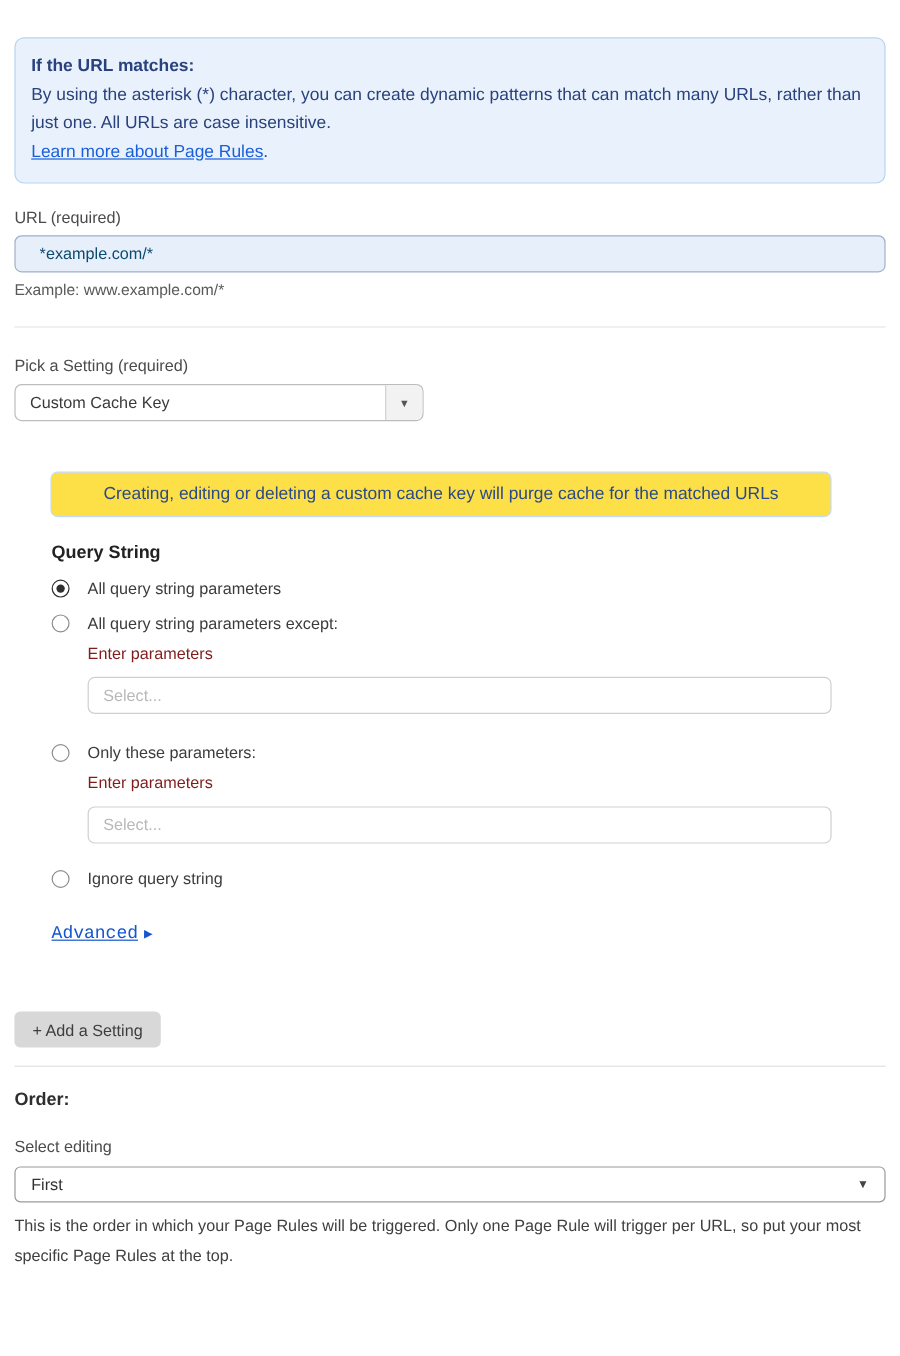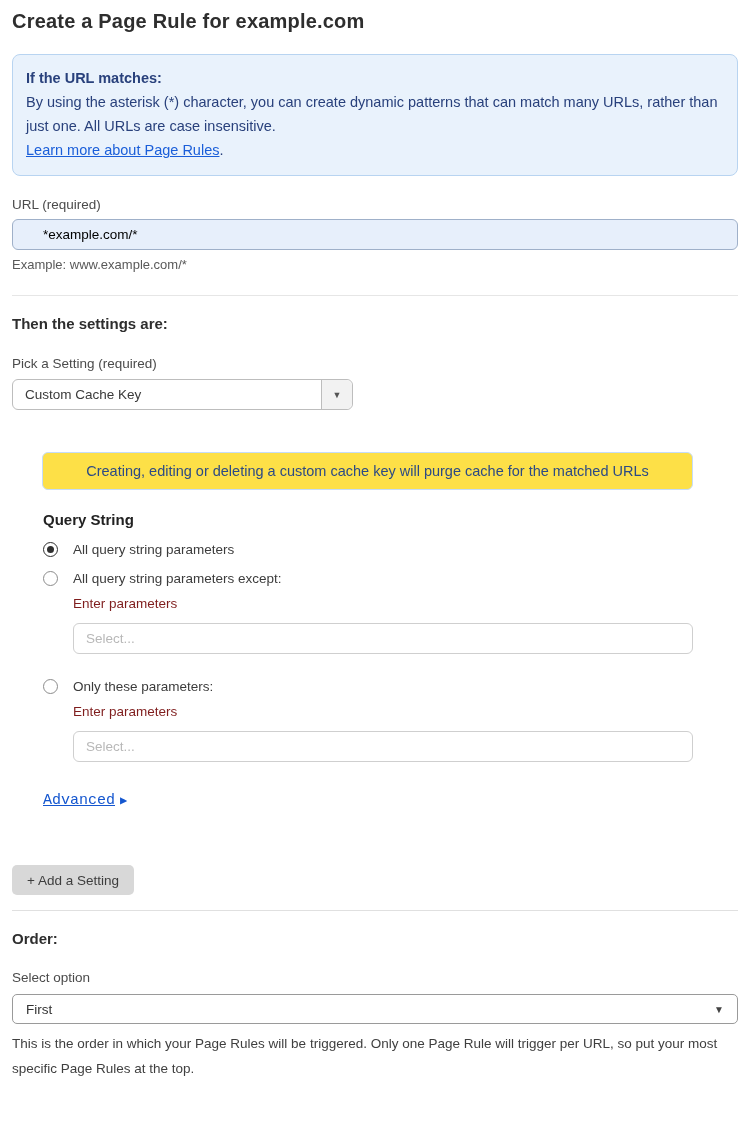--- a/index.html
+++ b/index.html
@@ -45,24 +45,24 @@
   }
   .url-label { margin-top: 21px; }
   .url-input {
     display: block;
     width: 726px;
     height: 31px;
     margin-top: 7px;
     background: #e7effb;
     border: 1px solid #9fb0c9;
     border-radius: 6px;
-    padding: 0 30px;
+    padding: 0 20px;
     font-family: "Liberation Sans", sans-serif;
     font-size: 13.5px;
-    color: #000000;
+    color: #0c4a6e;
     outline: none;
   }
   .example {
     margin-top: 7px;
     font-size: 13px;
     color: #595959;
   }
 
   hr.divider {
     border: none;
@@ -231,35 +231,33 @@
     color: #3f3f3f;
     line-height: 25px;
     max-width: 726px;
   }
 </style>
 </head>
 <body>
 
 <div class="page">
 
-  <h1 class="page-title">Create a Page Rule for example.com</h1>
 
   <div class="info-box">
     <div class="info-heading">If the URL matches:</div>
     <div class="info-body">By using the asterisk (*) character, you can create dynamic patterns that can match many URLs, rather than just one. All URLs are case insensitive.</div>
     <div class="info-link-row"><a class="link">Learn more about Page Rules</a><span>.</span></div>
   </div>
 
   <div class="field-label url-label">URL (required)</div>
   <input class="url-input" type="text" value="*example.com/*" style="">
   <div class="example">Example: www.example.com/*</div>
 
   <hr class="divider">
 
-  <h2 class="section-heading">Then the settings are:</h2>
 
   <div class="field-label pick-label">Pick a Setting (required)</div>
   <div class="dropdown">
     <span class="dropdown-value">Custom Cache Key</span>
     <span class="dropdown-arrow-box">▼</span>
   </div>
 
   <div class="notice">Creating, editing or deleting a custom cache key will purge cache for the matched URLs</div>
 
   <div class="qs-section">
@@ -281,32 +279,36 @@
 
     <div class="radio-row mt-huge">
       <span class="radio"></span>
       <span class="radio-label">Only these parameters:</span>
     </div>
     <div class="sub-field">
       <div class="sub-label">Enter parameters</div>
       <input class="select-input" type="text" placeholder="Select..." style="">
     </div>
 
+    <div class="radio-row mt-big">
+      <span class="radio"></span>
+      <span class="radio-label">Ignore query string</span>
+    </div>
 
     <div class="advanced-row">
       <a class="advanced-link">Advanced</a><span class="advanced-arrow">▶</span>
     </div>
   </div>
 
   <button class="add-setting-btn">+ Add a Setting</button>
 
   <hr class="divider2">
 
   <h2 class="section-heading order-heading">Order:</h2>
-  <div class="field-label order-label">Select option</div>
+  <div class="field-label order-label">Select editing</div>
   <div class="order-select">
     <span>First</span>
     <span class="order-arrow">▼</span>
   </div>
   <div class="order-desc">This is the order in which your Page Rules will be triggered. Only one Page Rule will trigger per URL, so put your most specific Page Rules at the top.</div>
 
   
 
   
 

